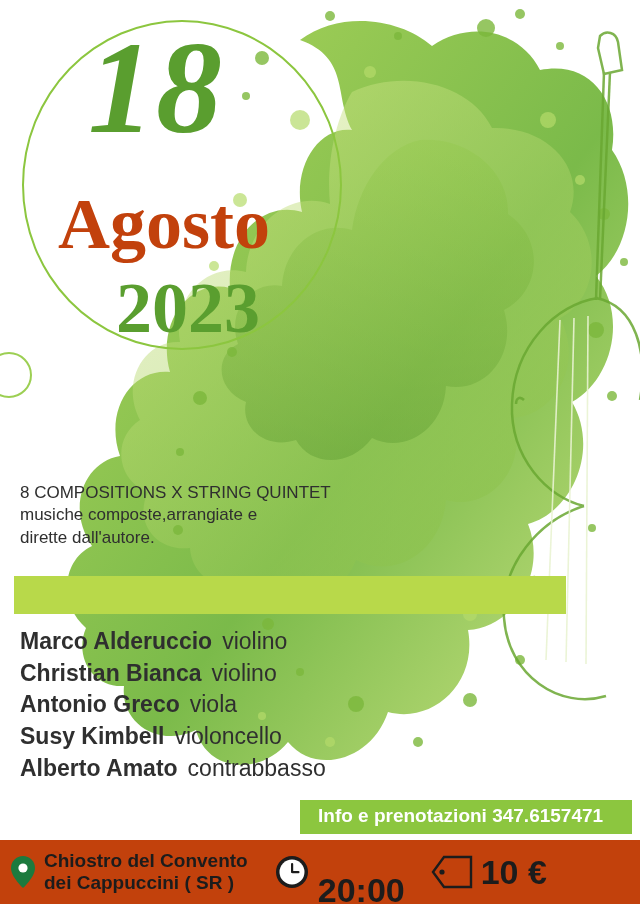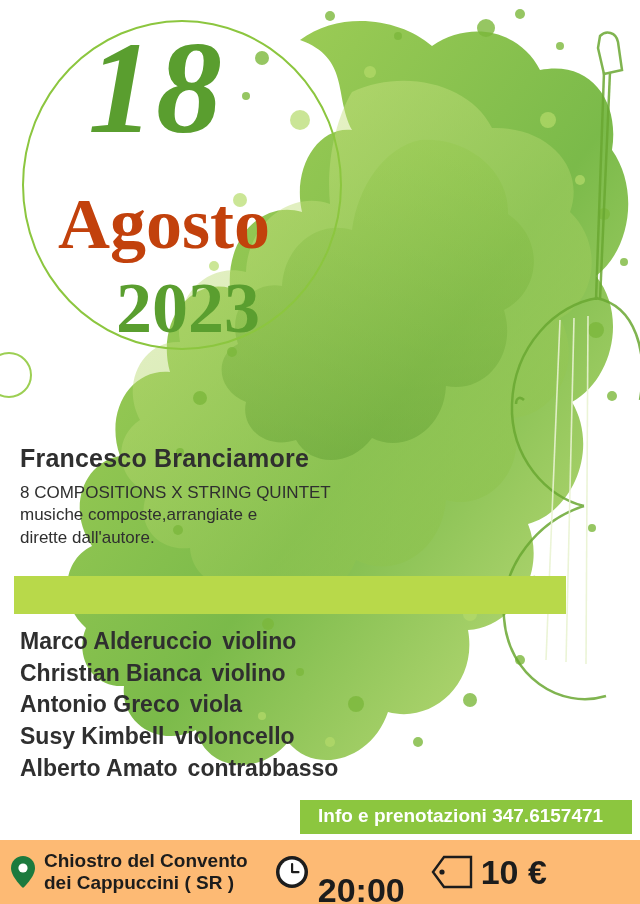--- a/index.html
+++ b/index.html
@@ -137,21 +137,21 @@
     top: 626px;
     font-size: 23px;
     color: #2f2f2f;
     line-height: 1.38;
     font-weight: 600;
   }
   .performer-row {
     white-space: nowrap;
   }
   .performer-instr {
-    font-weight: 700;
+    font-weight: 400;
     margin-left: 10px;
   }
 
   
   .info-band {
     position: absolute;
     left: 300px;
     top: 800px;
     width: 332px;
     height: 34px;
@@ -167,21 +167,21 @@
     white-space: nowrap;
   }
 
   
   .bottom-bar {
     position: absolute;
     left: 0;
     top: 840px;
     width: 640px;
     height: 64px;
-    background: #fdba74;
+    background: #c2410c;
     display: flex;
     align-items: center;
   }
   .bottom-item {
     display: flex;
     align-items: center;
   }
   .venue {
     margin-left: 10px;
   }
@@ -315,21 +315,20 @@
     </svg>
   </div>
 
   <div class="date-circle"></div>
   <div class="small-circle"></div>
 
   <div class="date-day">18</div>
   <div class="date-month">Agosto</div>
   <div class="date-year">2023</div>
 
-  <div class="composer-name">Francesco Branciamore</div>
   <div class="composer-sub">
     <div>8 COMPOSITIONS X STRING QUINTET</div>
     <div>musiche composte,arrangiate e</div>
     <div>dirette dall'autore.</div>
   </div>
 
   <div class="ensemble-band"></div>
 
   <div class="performers">
     <div class="performer-row">

